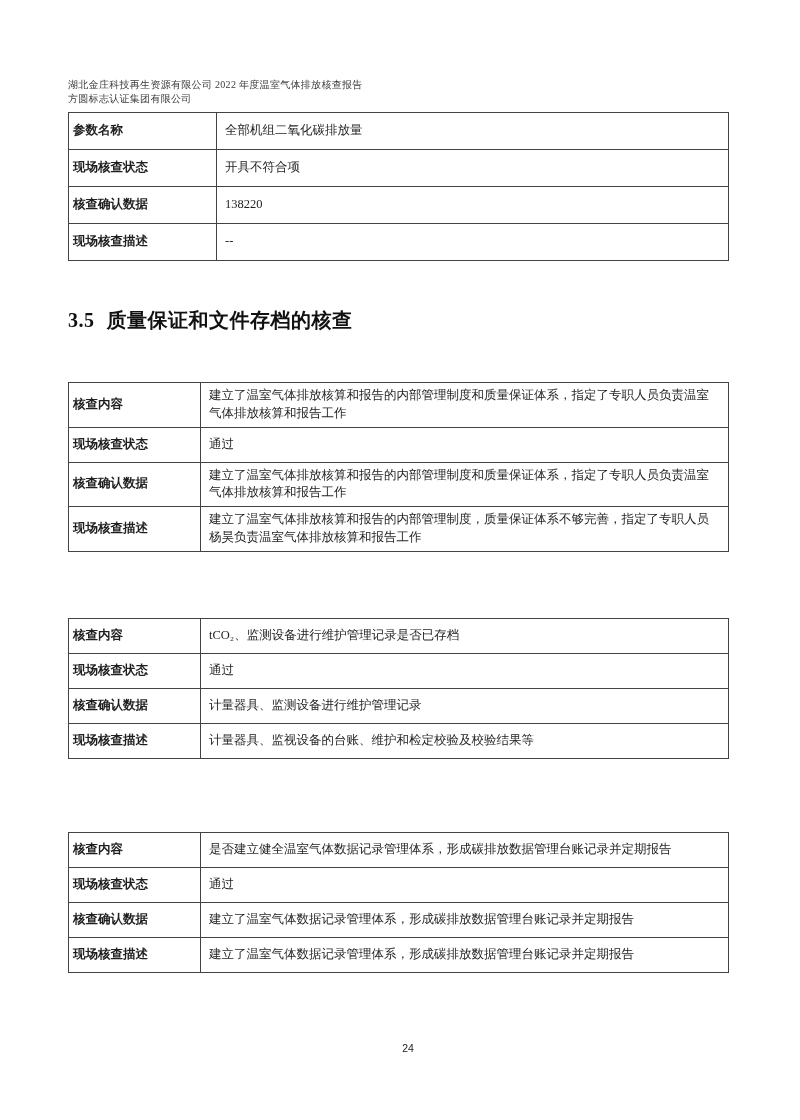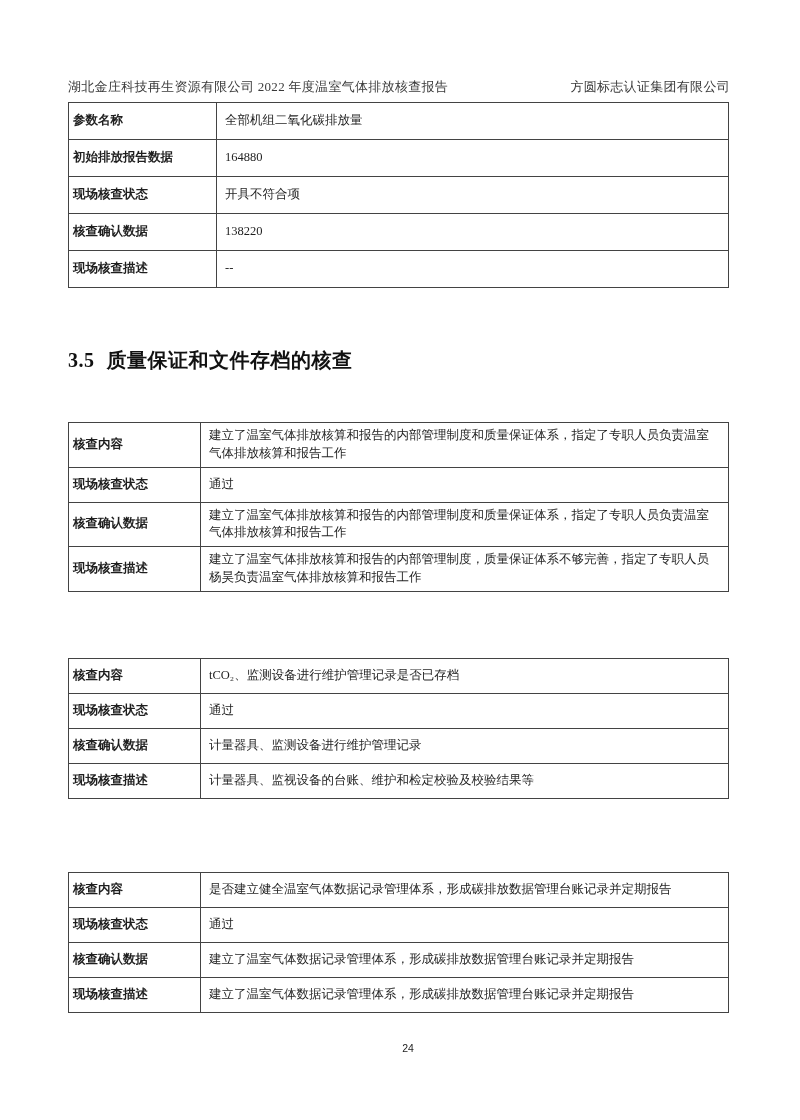--- a/index.html
+++ b/index.html
@@ -12,24 +12,25 @@
     margin: 0 auto;
     font-family: "Liberation Serif", "DejaVu Serif", serif;
     color: #1f1f1f;
     overflow: hidden;
   }
   .content { padding: 78px 70px 0 68px; }
   .runninghead {
     display: flex;
     justify-content: space-between;
     align-items: baseline;
-    font-size: 13px;
+    font-size: 10px;
     color: #3a3a3a;
     letter-spacing: 0.3px;
     margin-bottom: 6px;
+    flex-direction: column;
   }
   table {
     width: 661px;
     border-collapse: collapse;
     table-layout: fixed;
   }
   td {
     border: 1px solid #434343;
     font-size: 12.5px;
     line-height: 1.42;
@@ -39,21 +40,21 @@
   }
   td.lbl {
     font-weight: bold;
     padding-left: 4px;
   }
   .ptable td { height: 37px; }
   .ptable td.lbl { width: 148px; }
   .ctable td { height: 35px; }
   .ctable td.lbl { width: 132px; }
   .section-heading {
-    margin-top: 59px;
+    margin-top: 46px;
     font-size: 20px;
     font-weight: bold;
     color: #111;
     letter-spacing: 0.5px;
   }
   .section-heading .num { margin-right: 12px; }
   .ctable-1 { margin-top: 48px; }
   .ctable-2 { margin-top: 66px; }
   .ctable-3 { margin-top: 73px; }
   .pagenum {
@@ -76,24 +77,20 @@
     <div class="runninghead">
       <span>湖北金庄科技再生资源有限公司 2022 年度温室气体排放核查报告</span>
       <span>方圆标志认证集团有限公司</span>
     </div>
 
     <table class="ptable">
       <tbody>
         <tr>
           <td class="lbl">参数名称</td>
           <td class="val">全部机组二氧化碳排放量</td>
-        </tr>
-        <tr>
-          <td class="lbl">初始排放报告数据</td>
-          <td class="val">164880</td>
         </tr>
         <tr>
           <td class="lbl">现场核查状态</td>
           <td class="val">开具不符合项</td>
         </tr>
         <tr>
           <td class="lbl">核查确认数据</td>
           <td class="val">138220</td>
         </tr>
         <tr>

